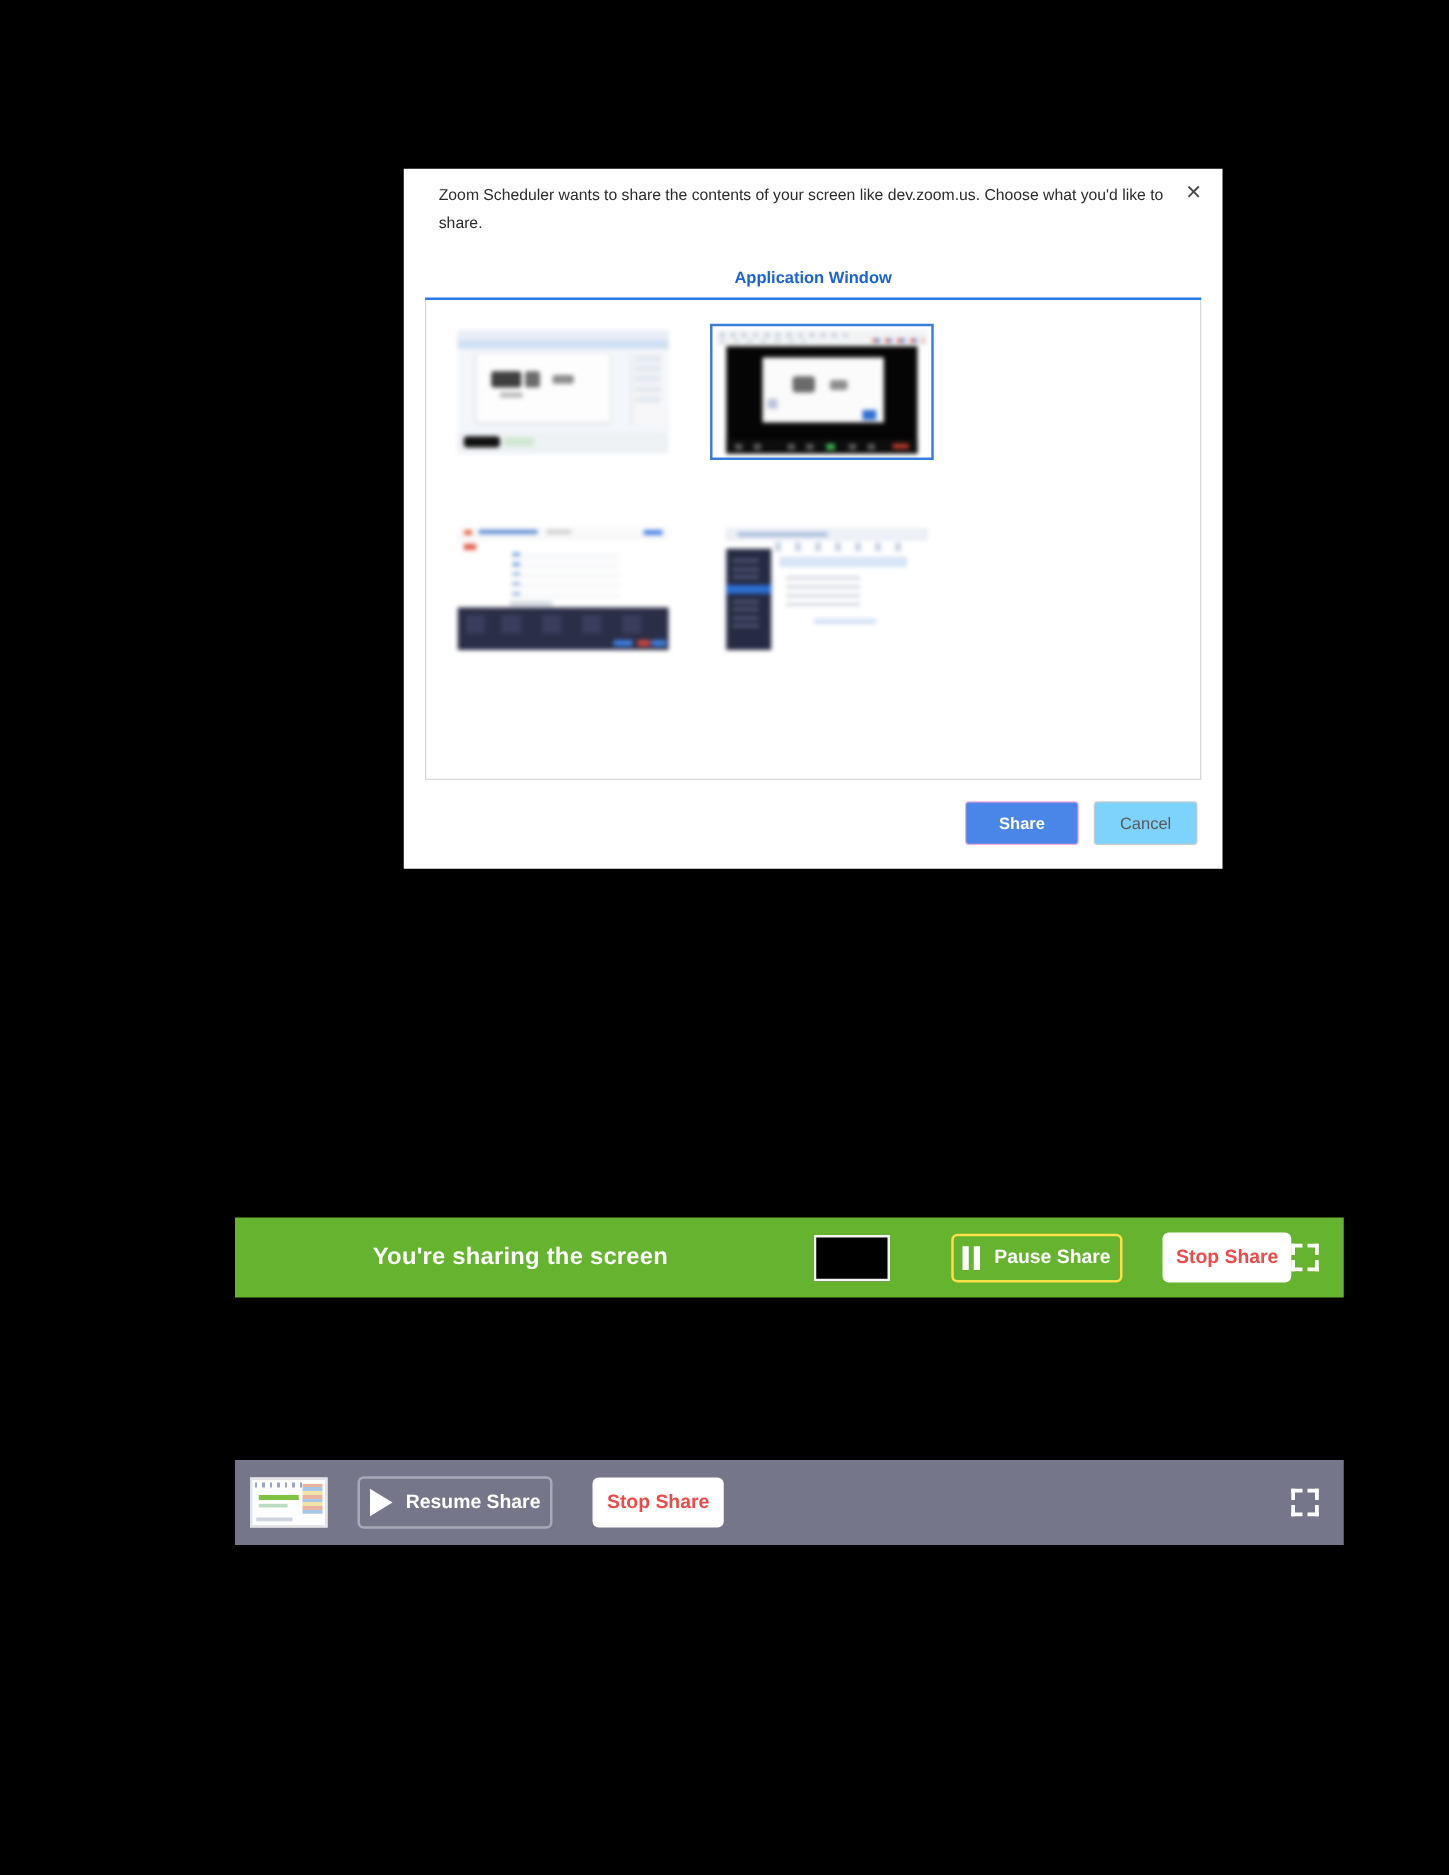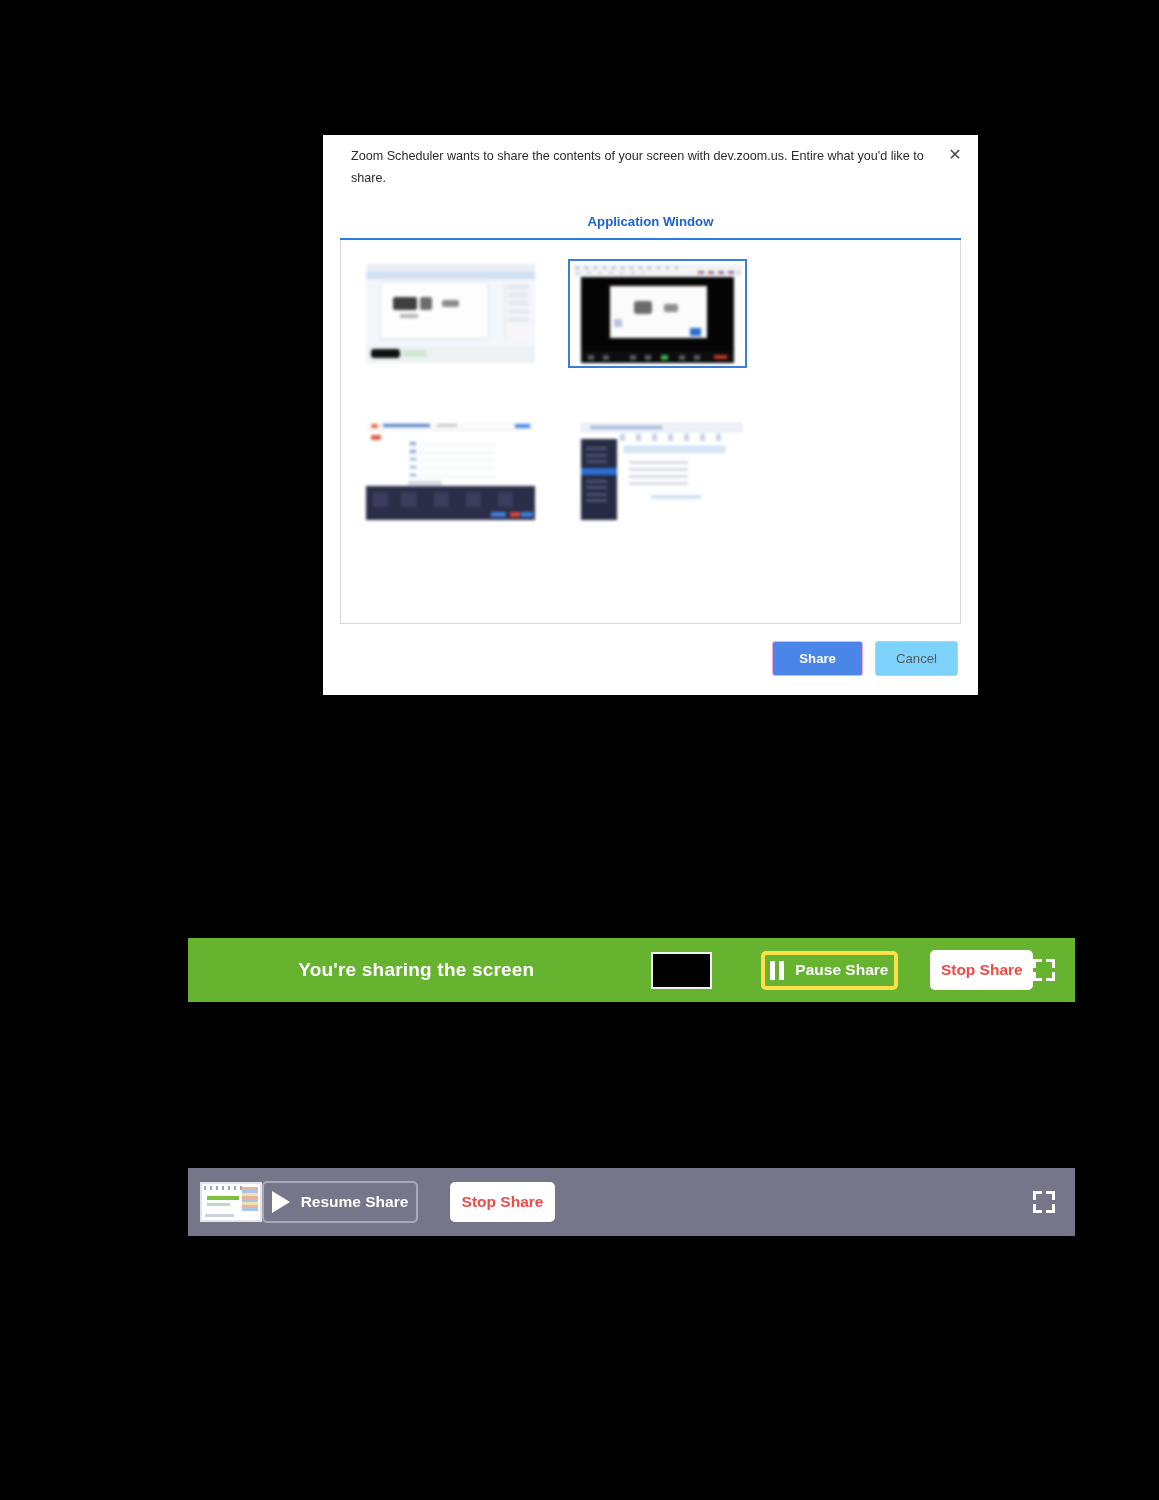--- a/index.html
+++ b/index.html
@@ -155,21 +155,21 @@
     background:#7dd3fc; color:#5a5a5a; border:1px solid #cccccc;
     font-size:13.2px; padding:9px 20px; border-radius:3px;
     cursor:pointer; font-family:"Liberation Sans", sans-serif;
   }
 
   
   .share-bar {
     position:absolute; left:188px; width:887px;
     display:flex; align-items:center;
   }
-  .bar-sharing { top:938px; height:64px; background:#65b32e; }
+  .bar-sharing { top:974px; height:64px; background:#65b32e; }
   .bar-paused  { top:1168px; height:68px; background:#757689; }
 
   .bar-label {
     color:#ffffff; font-weight:bold; letter-spacing:.2px;
     font-size:19px; text-align:center;
   }
   .bar-sharing .bar-label { width:465px; }
   .bar-paused  .bar-label { width:455px; }
 
   .bar-thumb-black {
@@ -189,25 +189,25 @@
     background:repeating-linear-gradient(180deg,#e8b4a0 0 3px,#a9c7e8 3px 6px,#f0e2a8 6px 9px);}
   .bar-thumb-doc .l1 { position:absolute; left:6%; bottom:8%; width:50%; height:8%; background:#cdd4e0;}
 
   .bar-btn {
     display:flex; align-items:center; justify-content:center; gap:11px;
     border-radius:5px; cursor:pointer;
     font-family:"Liberation Sans", sans-serif;
   }
   .btn-pause {
     margin-left:49px; height:39px; width:140px;
-    background:transparent; border:4px solid #fde047; color:#ffffff;
+    background:transparent; border:2px solid #fde047; color:#ffffff;
     font-size:15.5px; font-weight:bold;
   }
   .btn-resume {
-    height:42px; width:156px;
+    margin-left:24px; height:42px; width:156px;
     background:transparent; border:2px solid #a8a9b8; color:#ffffff;
     font-size:15.5px; font-weight:bold;
   }
   .btn-stop {
     margin-left:32px; height:40px; width:105px;
     background:#ffffff; border:2px solid #ffffff; color:#ef4a48;
     font-size:15.5px; font-weight:bold;
   }
   .ico-pause { display:flex; gap:4px; }
   .ico-pause span { display:block; width:5px; height:19px; background:#ffffff; }
@@ -230,21 +230,21 @@
 </head>
 <body>
 
 <div class="stage">
 
   <div class="share-dialog">
 
     <button class="dlg-close">✕</button>
 
 
-    <div class="dlg-desc">Zoom Scheduler wants to share the contents of your screen with dev.zoom.us. Entire what you'd like to share.</div>
+    <div class="dlg-desc">Zoom Scheduler wants to share the contents of your screen like dev.zoom.us. Choose what you'd like to share.</div>
 
     <div class="dlg-tabs">
       <button class="dlg-tab active">Application Window</button>
     </div>
 
     <div class="thumb-grid">
 
       <div class="thumb-cell">
         <div class="thumb-box">
           <div class="thumb-img tw-a">

